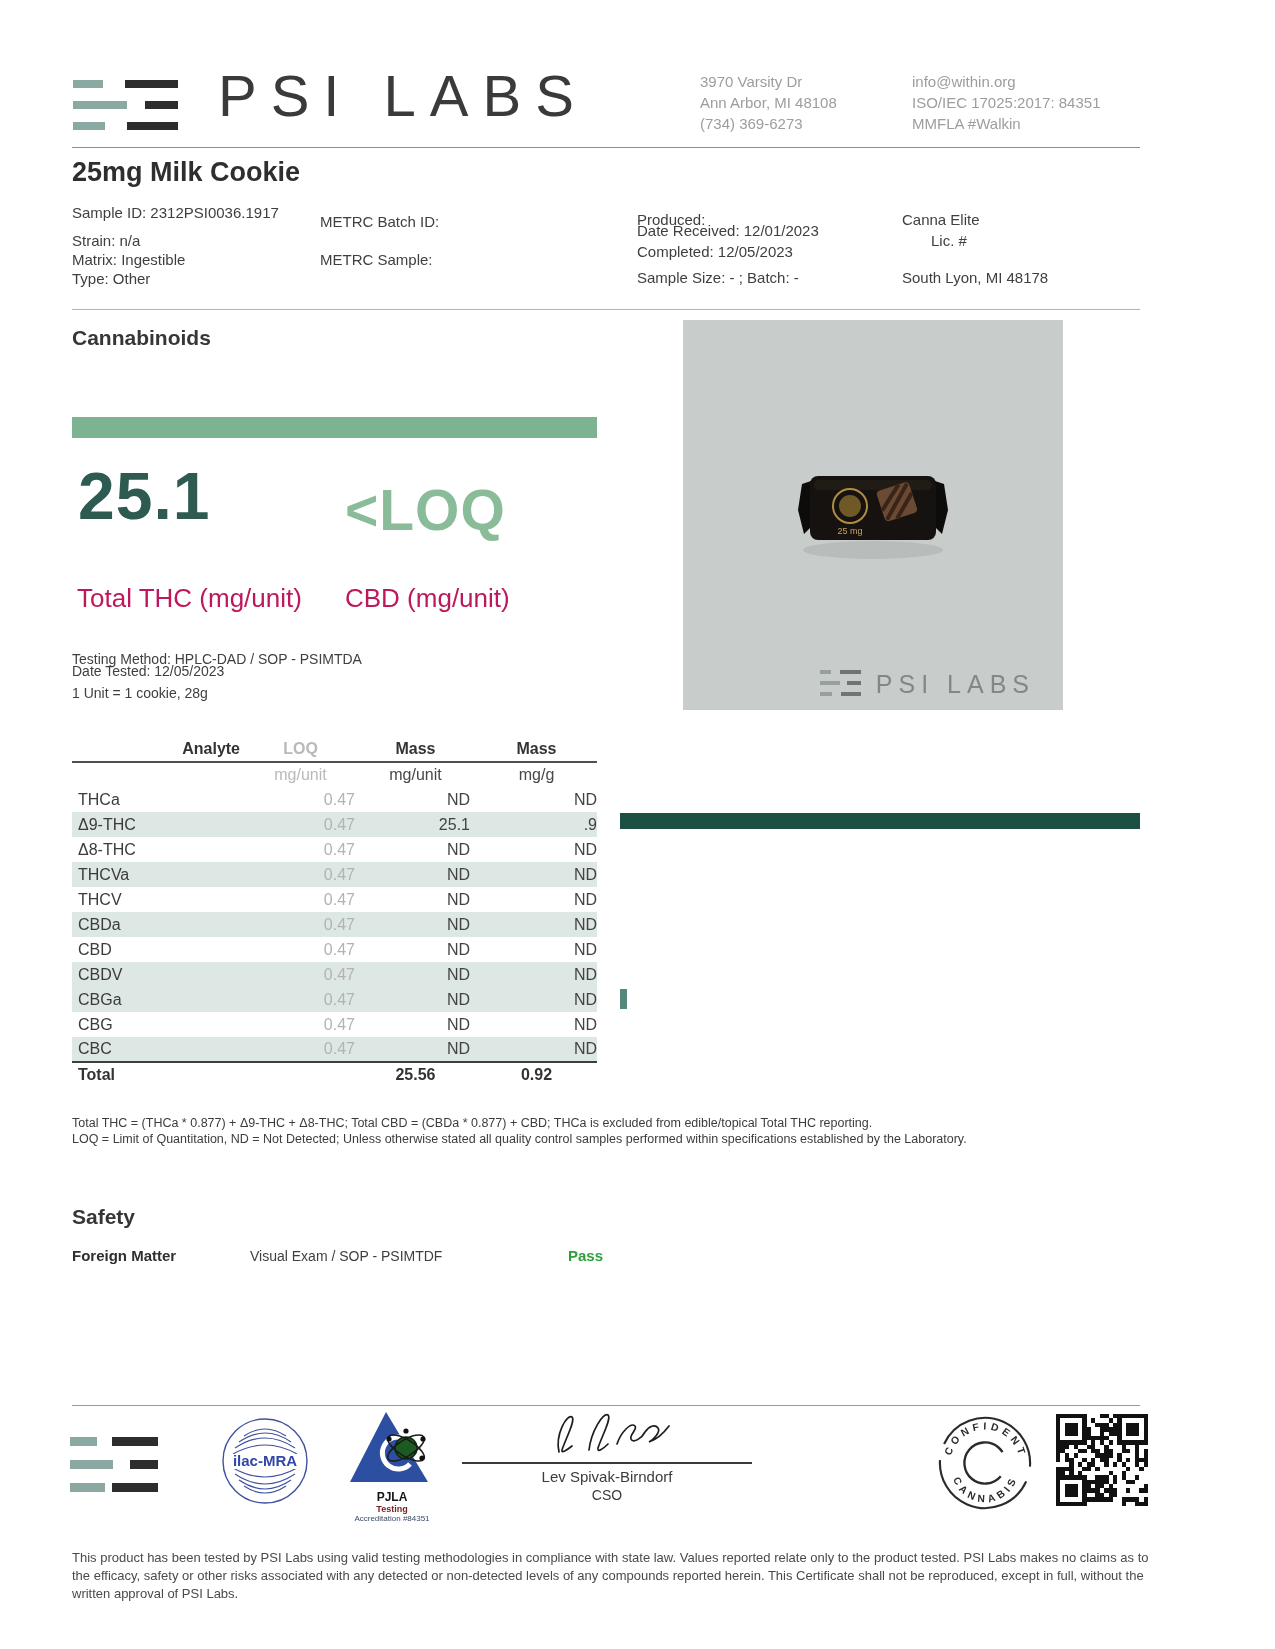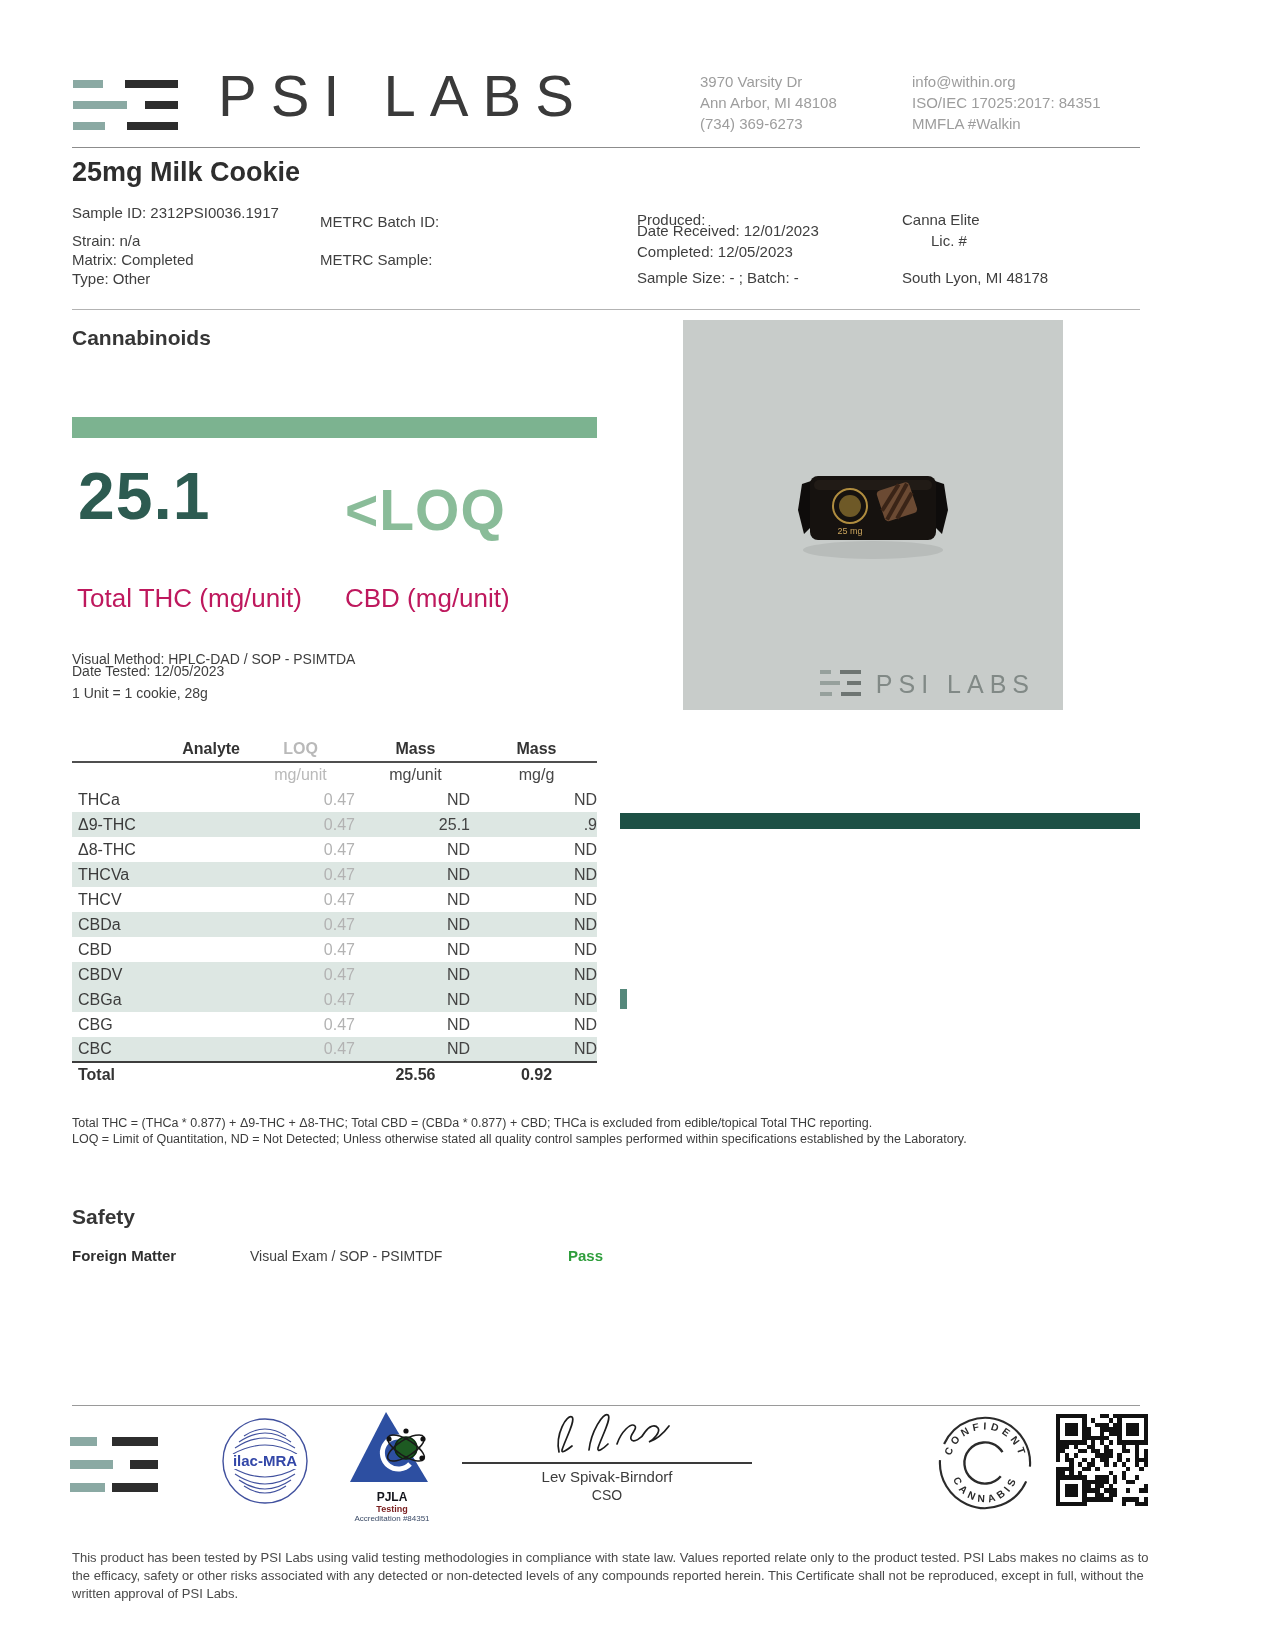--- a/index.html
+++ b/index.html
@@ -108,21 +108,21 @@
     <div class="contact-line">ISO/IEC 17025:2017: 84351</div>
     <div class="contact-line">MMFLA #Walkin</div>
   </div>
 
   <div class="rule" style="left:72px; top:147px; width:1068px; background:#8c8c8c;"></div>
 
   <div class="abs title" style="left:72px; top:157px;">25mg Milk Cookie</div>
 
   <div class="abs meta b" style="left:72px; top:204px;">Sample ID: 2312PSI0036.1917</div>
   <div class="abs meta" style="left:72px; top:232px;">Strain: n/a</div>
-  <div class="abs meta" style="left:72px; top:251px;">Matrix: Completed</div>
+  <div class="abs meta" style="left:72px; top:251px;">Matrix: Ingestible</div>
   <div class="abs meta" style="left:72px; top:270px;">Type: Other</div>
 
   <div class="abs meta" style="left:320px; top:213px;">METRC Batch ID:</div>
   <div class="abs meta" style="left:320px; top:251px;">METRC Sample:</div>
 
   <div class="abs meta" style="left:637px; top:211px;">Produced:</div>
   <div class="abs meta" style="left:637px; top:222px;">Date Received: 12/01/2023</div>
   <div class="abs meta" style="left:637px; top:243px;">Completed: 12/05/2023</div>
   <div class="abs meta" style="left:637px; top:269px;">Sample Size: - ; Batch: -</div>
 
@@ -135,21 +135,21 @@
   <div class="abs section-h" style="left:72px; top:326px;">Cannabinoids</div>
 
   <div class="abs green-bar" style="left:72px; top:417px; width:525px; height:21px;"></div>
 
   <div class="abs thc-big" style="left:78px; top:458px;">25.1</div>
   <div class="abs cbd-big" style="left:345px; top:477px;">&lt;LOQ</div>
 
   <div class="abs big-label" style="left:77px; top:583px;">Total THC (mg/unit)</div>
   <div class="abs big-label" style="left:345px; top:583px;">CBD (mg/unit)</div>
 
-  <div class="abs small-note" style="left:72px; top:651px;">Visual Method: HPLC-DAD / SOP - PSIMTDA</div>
+  <div class="abs small-note" style="left:72px; top:651px;">Testing Method: HPLC-DAD / SOP - PSIMTDA</div>
   <div class="abs small-note" style="left:72px; top:663px;">Date Tested: 12/05/2023</div>
   <div class="abs small-note" style="left:72px; top:685px;">1 Unit = 1 cookie, 28g</div>
 
   <div class="abs photo" style="left:683px; top:320px; width:380px; height:390px;">
     <svg class="abs" style="left:105px; top:130px;" width="170" height="120" viewBox="0 0 170 120">
       <ellipse cx="85" cy="100" rx="70" ry="9" fill="#b8bcba"></ellipse>
       <polygon points="14,34 26,30 22,42 28,52 22,62 28,72 16,84 10,60" fill="#0e0c0b"></polygon>
       <polygon points="156,34 144,30 148,42 142,52 148,62 142,72 154,84 160,60" fill="#0e0c0b"></polygon>
       <rect x="22" y="26" width="126" height="64" rx="8" fill="#16120f"></rect>
       <rect x="26" y="30" width="118" height="10" rx="5" fill="#241e18" opacity="0.8"></rect>

